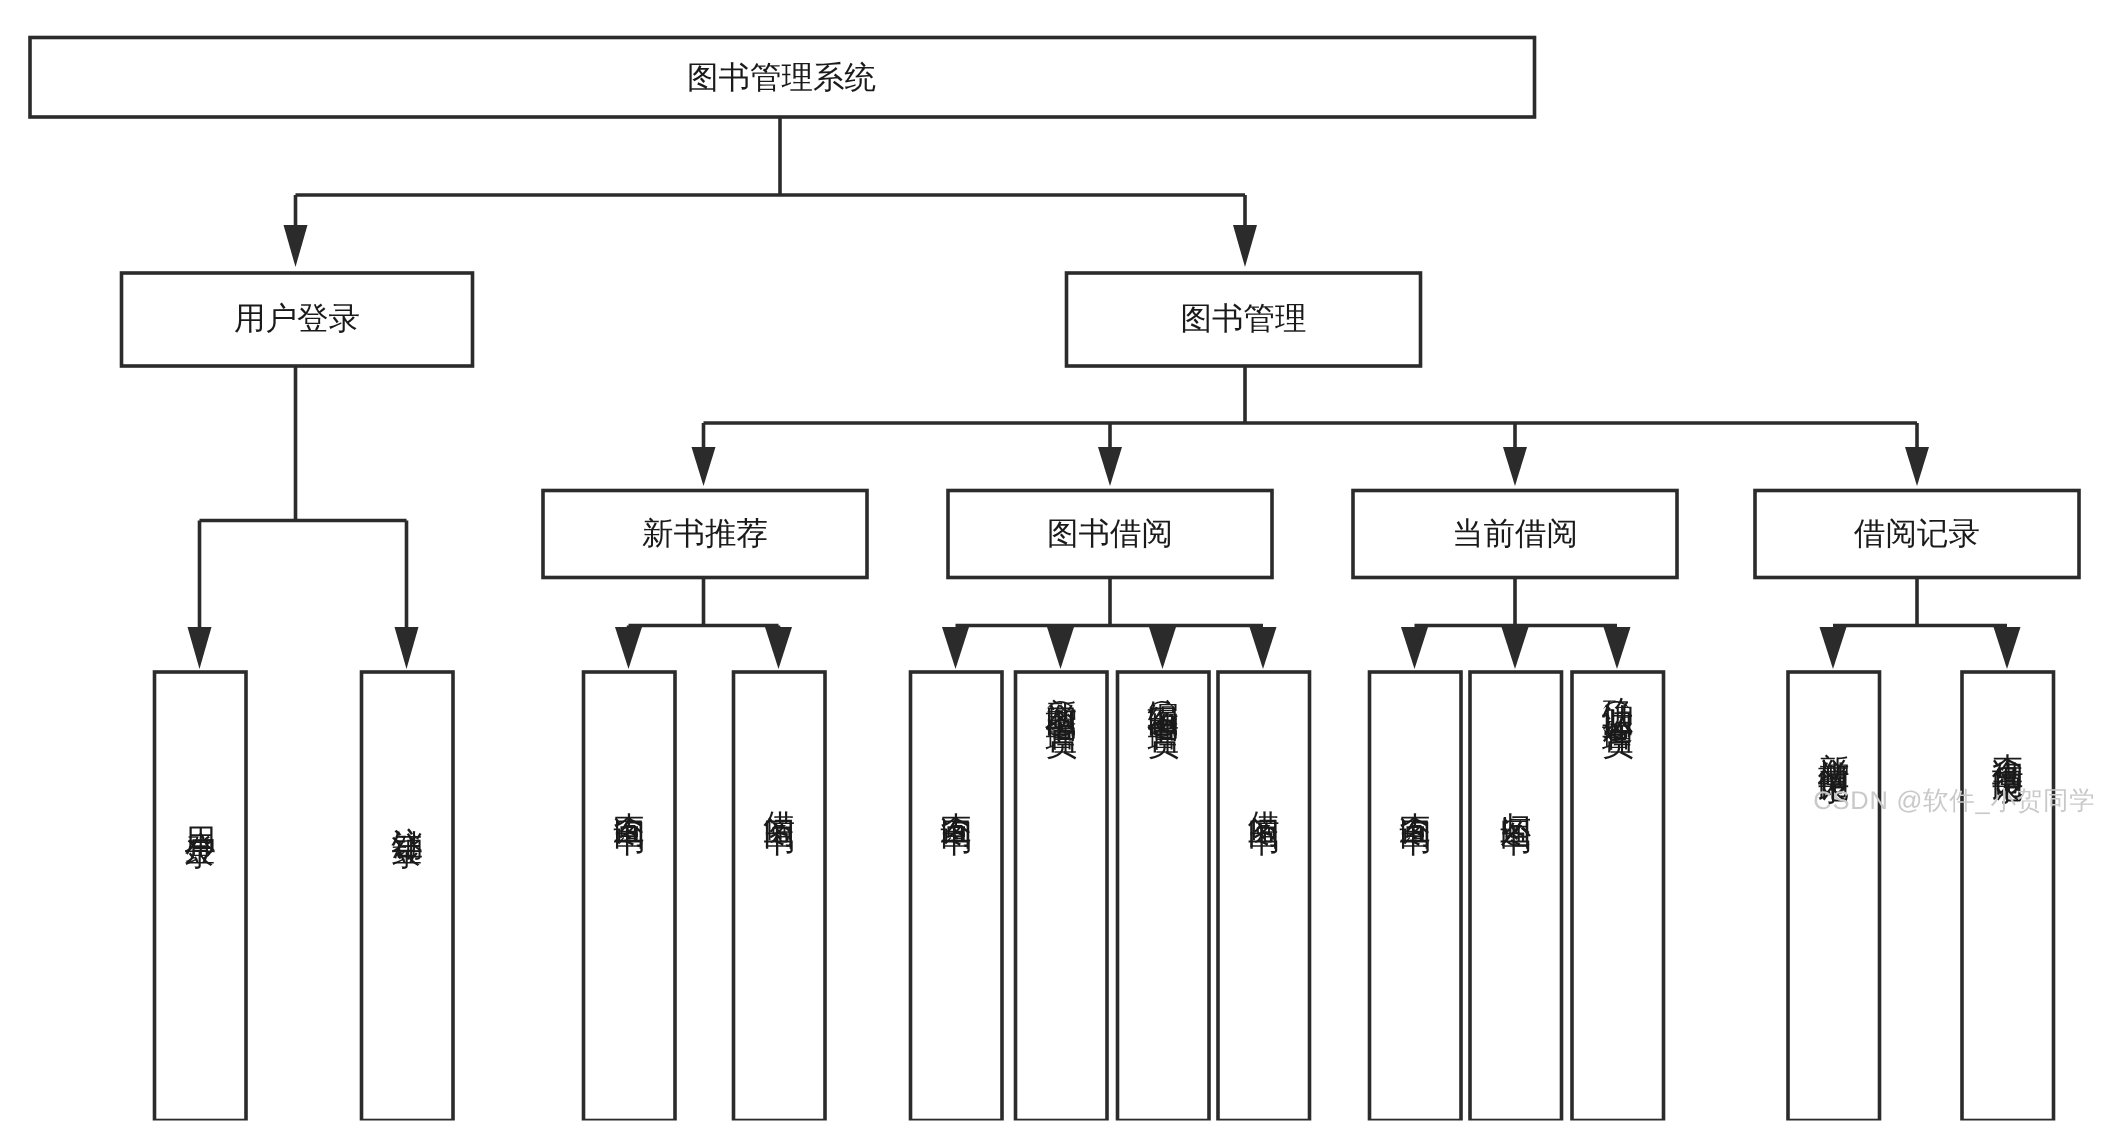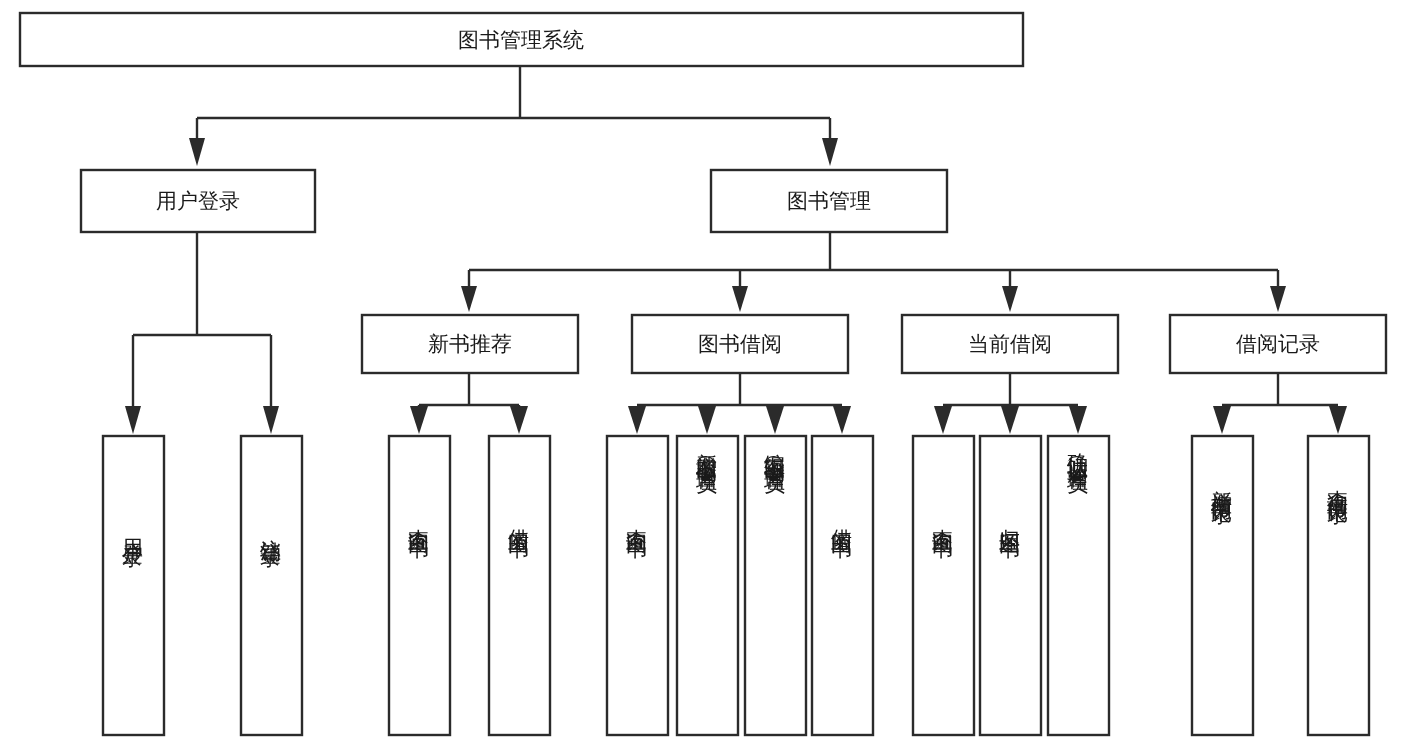--- a/index.html
+++ b/index.html
@@ -10,21 +10,21 @@
   body {
     width: 1405px;
     height: 747px;
     font-family: "Liberation Sans", sans-serif;
     overflow: hidden;
     position: relative;
   }
   #diagram-root {
     position: absolute;
     left: 0;
-    top: 0;
+    top: 12px;
     width: 1405px;
     height: 539px;
   }
   svg#tree-svg {
     display: block;
     width: 1405px;
     height: 747px;
   }
   .node-box {
     fill: #ffffff;
@@ -234,13 +234,14 @@
       <text class="node-label-v" x="1222" y="482">新增借阅记录</text>
     </g>
 
     <g>
       <rect class="node-box" x="1308" y="436" width="61" height="299"></rect>
       <text class="node-label-v" x="1338" y="482">查询借阅记录</text>
     </g>
 
   </svg>
 
+  <div class="watermark">CSDN @软件_小贺同学</div>
 </div>
 
 </body></html>

